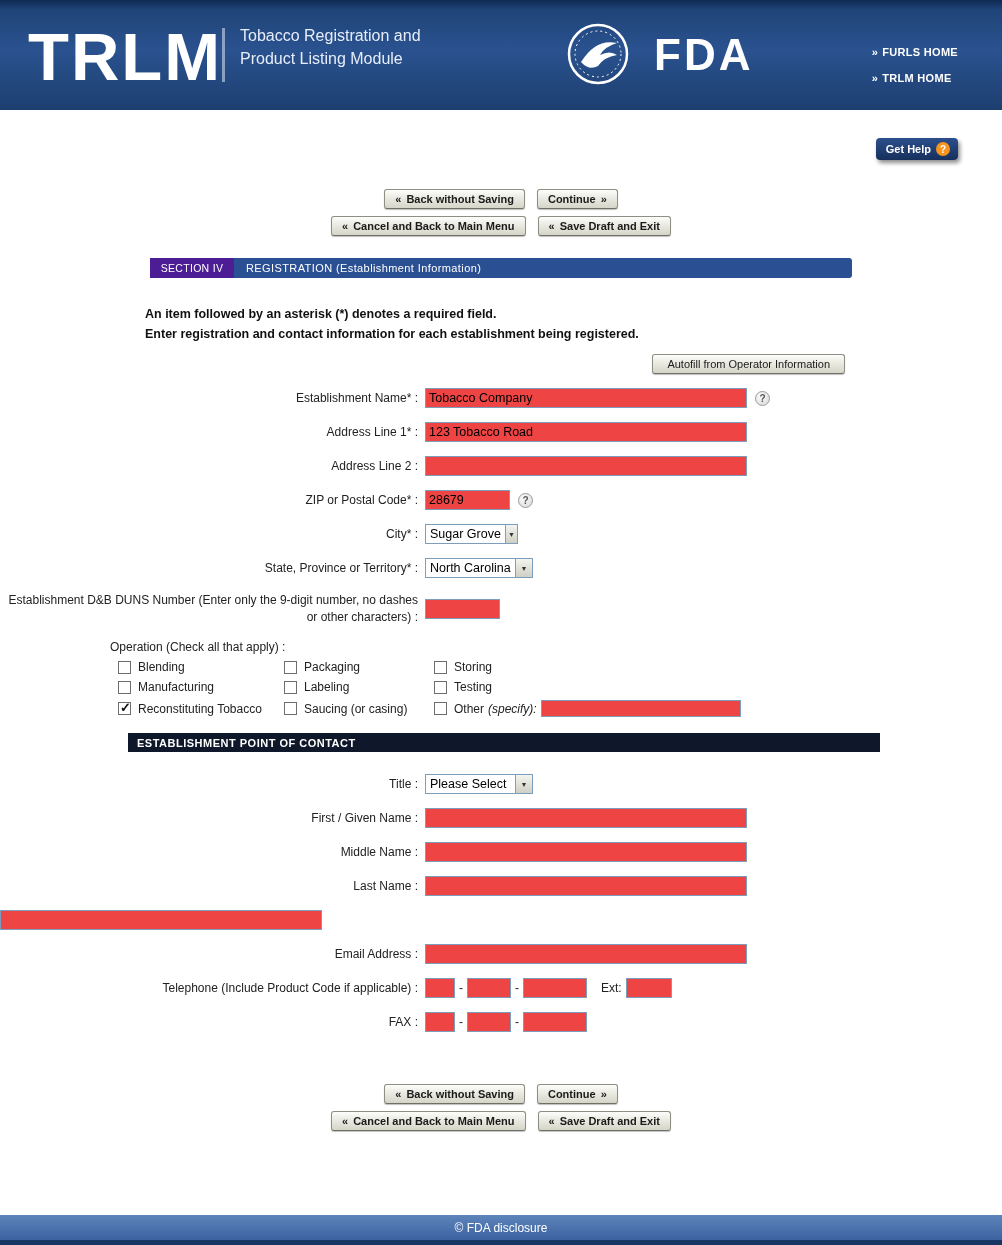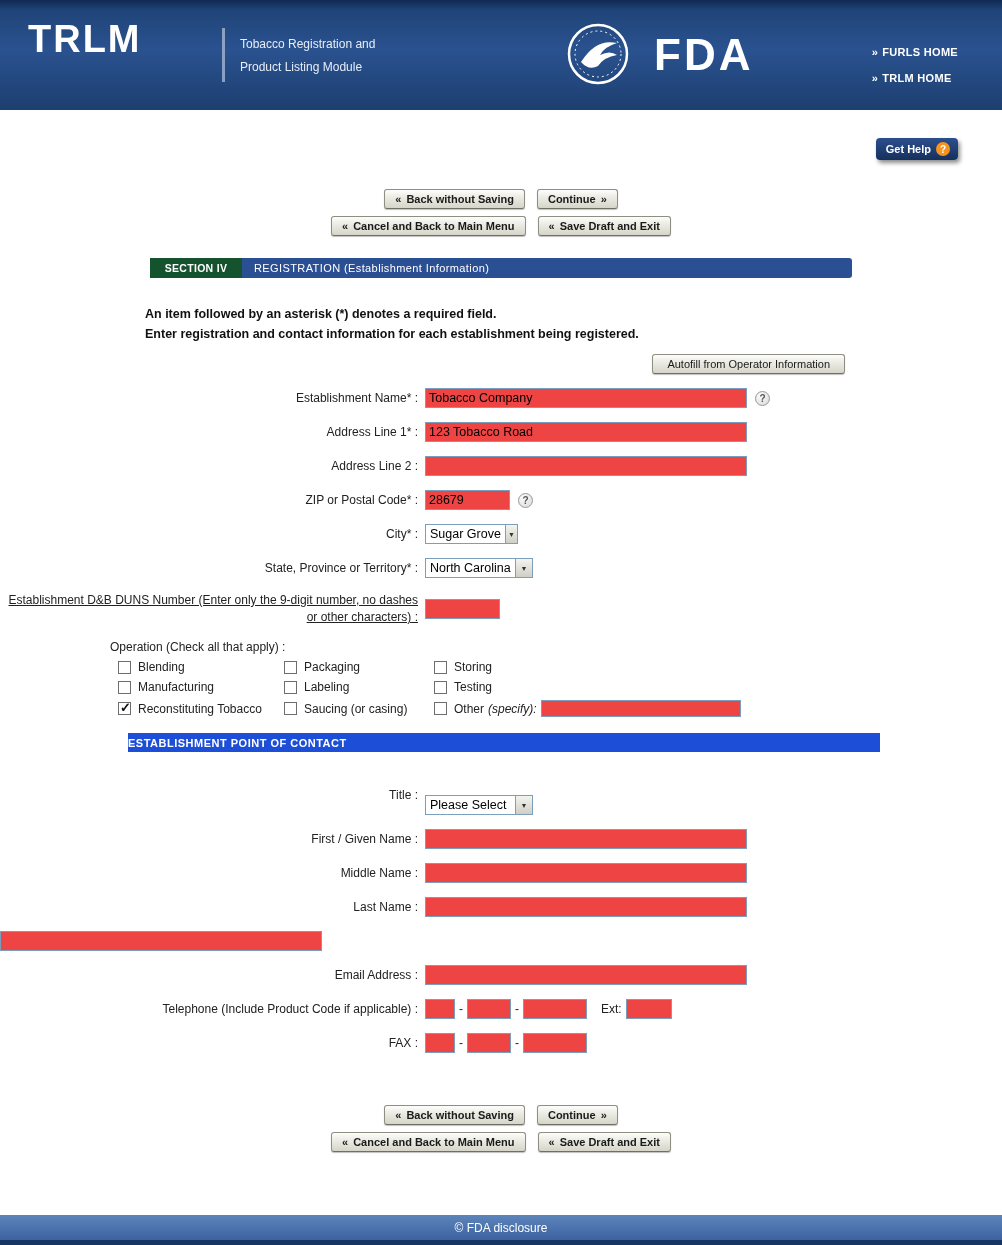--- a/index.html
+++ b/index.html
@@ -5,23 +5,23 @@
   * { box-sizing: border-box; margin: 0; padding: 0; }
   body { background:#fff; font-family:"Liberation Sans", sans-serif; }
   .page { width:1002px; margin:0 auto; background:#fff; }
 
   
   header.hdr {
     position:relative; height:110px;
     background:linear-gradient(180deg,#0e2a52 0,#1f4478 10px,#2a528f 45%,#1d3f70 100%);
     overflow:hidden;
   }
-  .hdr-logo { position:absolute; left:28px; top:18px; color:#fff; font-size:38px; font-weight:bold; letter-spacing:2px; }
+  .hdr-logo { position:absolute; left:28px; top:18px; color:#fff; font-size:67px; font-weight:bold; letter-spacing:2px; }
   .hdr-divider { position:absolute; left:222px; top:28px; width:3px; height:54px; background:#aebcd6; opacity:.75; }
-  .hdr-sub { position:absolute; left:240px; top:33px; color:#e6edf9; font-size:12px; line-height:23px; }
+  .hdr-sub { position:absolute; left:240px; top:24px; color:#e6edf9; font-size:16px; line-height:23px; }
   .hhs-logo { position:absolute; left:566px; top:22px; }
   .fda-logo { position:absolute; left:654px; top:30px; color:#fff; font-size:44px; font-weight:bold; letter-spacing:3px; font-stretch:condensed; }
   .hdr-links { position:absolute; right:44px; top:46px; display:flex; flex-direction:column; gap:14px; }
   .hlink { color:#fff; font-size:11px; font-weight:bold; text-decoration:none; letter-spacing:.3px; cursor:pointer; white-space:nowrap; }
   .hlink .larr { margin-right:4px; }
 
   
   main.content { position:relative; min-height:1105px; background:#fff; padding-top:1px; }
 
   .gethelp {
@@ -47,21 +47,21 @@
     border:1px solid #8e8e82; border-bottom-color:#6f6f64; border-radius:3px;
     padding:3px 10px; cursor:pointer; box-shadow:0 1px 1px rgba(0,0,0,.25);
     white-space:nowrap;
   }
   .btn .arr { font-weight:bold; }
   .btn .arr.left { margin-right:5px; }
   .btn .arr.right { margin-left:5px; }
   .btn.autofill { font-weight:normal; font-size:11px; padding:3px 14px; }
 
   .secbar { margin:22px 0 0 150px; width:702px; height:20px; display:flex; border-radius:0 3px 3px 0; overflow:hidden; }
-  .sectab { width:92px; background:#14532d; color:#fff; font-size:10.5px; font-weight:bold; display:flex; align-items:center; justify-content:center; letter-spacing:.3px; }
+  .sectab { width:84px; background:#4c1d95; color:#fff; font-size:10.5px; font-weight:normal; display:flex; align-items:center; justify-content:center; letter-spacing:.3px; }
   .sectitle { flex:1; background:#2b4f93; color:#fff; font-size:11px; font-weight:normal; display:flex; align-items:center; padding-left:12px; letter-spacing:.4px; }
 
   .instructions { margin:26px 0 0 145px; color:#111; font-size:12.5px; font-weight:bold; line-height:20px; }
 
   .autofill-row { display:flex; justify-content:flex-end; margin:10px 157px 0 0; }
 
   
   .frow { display:flex; align-items:center; margin-bottom:14px; }
   .flabel { width:425px; padding-right:7px; text-align:right; font-size:12px; color:#222; line-height:14px; }
   .fctrl { display:flex; align-items:center; gap:8px; }
@@ -72,32 +72,32 @@
   .w322 { width:322px; } .w85 { width:85px; } .w75 { width:75px; }
   .w200 { width:200px; height:17px; } .w30 { width:30px; } .w44 { width:44px; } .w64 { width:64px; } .w46 { width:46px; }
   .help {
     display:inline-flex; width:15px; height:15px; border-radius:50%;
     border:1px solid #999; background:radial-gradient(circle at 35% 30%,#fbfbfb,#d9d9d9);
     color:#555; font-size:10px; font-weight:bold; align-items:center; justify-content:center; cursor:pointer;
   }
   .select { display:inline-flex; height:20px; border:1px solid #7b9ebd; background:#fff; align-items:stretch; cursor:pointer; }
   .sel-val { flex:1; font-size:12.5px; color:#000; display:flex; align-items:center; padding:0 4px; white-space:nowrap; }
   .sel-arrow { width:17px; background:linear-gradient(180deg,#f4f4f0,#cfcfc5); border-left:1px solid #9a9a90; font-size:7px; color:#333; display:flex; align-items:center; justify-content:center; }
-  .sel-city { width:93px; } .sel-state { width:108px; } .sel-title { width:108px;margin-top:21px; }
+  .sel-city { width:93px; } .sel-state { width:108px; } .sel-title { width:108px; }
 
   .op-label { margin:8px 0 6px 110px; font-size:12px; color:#222; }
   .op-grid { margin-left:118px; display:grid; grid-template-columns:166px 150px auto; row-gap:6px; align-items:center; }
   .cb-item { display:flex; align-items:center; gap:7px; font-size:12px; color:#222; cursor:pointer; }
   .cb { position:relative; width:13px; height:13px; border:1px solid #6e6e6e; background:#fff; flex:0 0 auto; }
   .cb.checked::after { content:"✓"; position:absolute; left:1px; top:-3px; font-size:13px; font-weight:bold; color:#111; }
   .spec { font-style:italic; }
   .other-cell { display:flex; align-items:center; gap:4px; }
   .other-cell .cb { margin-right:3px; }
 
-  .contact-bar { margin:16px 0 0 128px; width:752px; height:19px; background:#1d4ed8; color:#fff; font-size:11px; font-weight:bold; display:flex; align-items:center; letter-spacing:.5px; }
+  .contact-bar { margin:16px 0 0 128px; width:752px; height:19px; background:#0f172a; color:#fff; font-size:11px; font-weight:bold; display:flex; align-items:center; padding-left:9px; letter-spacing:.5px; }
   .contact-rows { margin-top:22px; }
 
   .dash { font-size:12px; color:#222; }
   .ext-label { font-size:12px; color:#222; margin-left:10px; }
 
   
   footer.ftr { height:30px; background:linear-gradient(180deg,#5d84ba,#3c63a0); border-bottom:5px solid #173563; display:flex; align-items:center; justify-content:center; }
   .ftr span { color:#fff; font-size:12px; }
 </style>
 </head>
@@ -216,21 +216,21 @@
         <label class="flabel">State, Province or Territory* :</label>
         <div class="fctrl">
           <span class="select sel-state">
             <span class="sel-val">North Carolina</span>
             <span class="sel-arrow">▼</span>
           </span>
         </div>
       </div>
 
       <div class="frow">
-        <label class="flabel" style="line-height:17px;text-decoration:underline;">Establishment D&amp;B DUNS Number (Enter only the 9-digit number, no dashes or other characters) :</label>
+        <label class="flabel" style="line-height:17px;">Establishment D&amp;B DUNS Number (Enter only the 9-digit number, no dashes or other characters) :</label>
         <div class="fctrl">
           <input class="txt w75" value="" style="">
         </div>
       </div>
 
       <div class="op-label">Operation (Check all that apply) :</div>
       <div class="op-grid">
         <label class="cb-item">
           <span class="cb"></span>
           <span>Blending</span>

